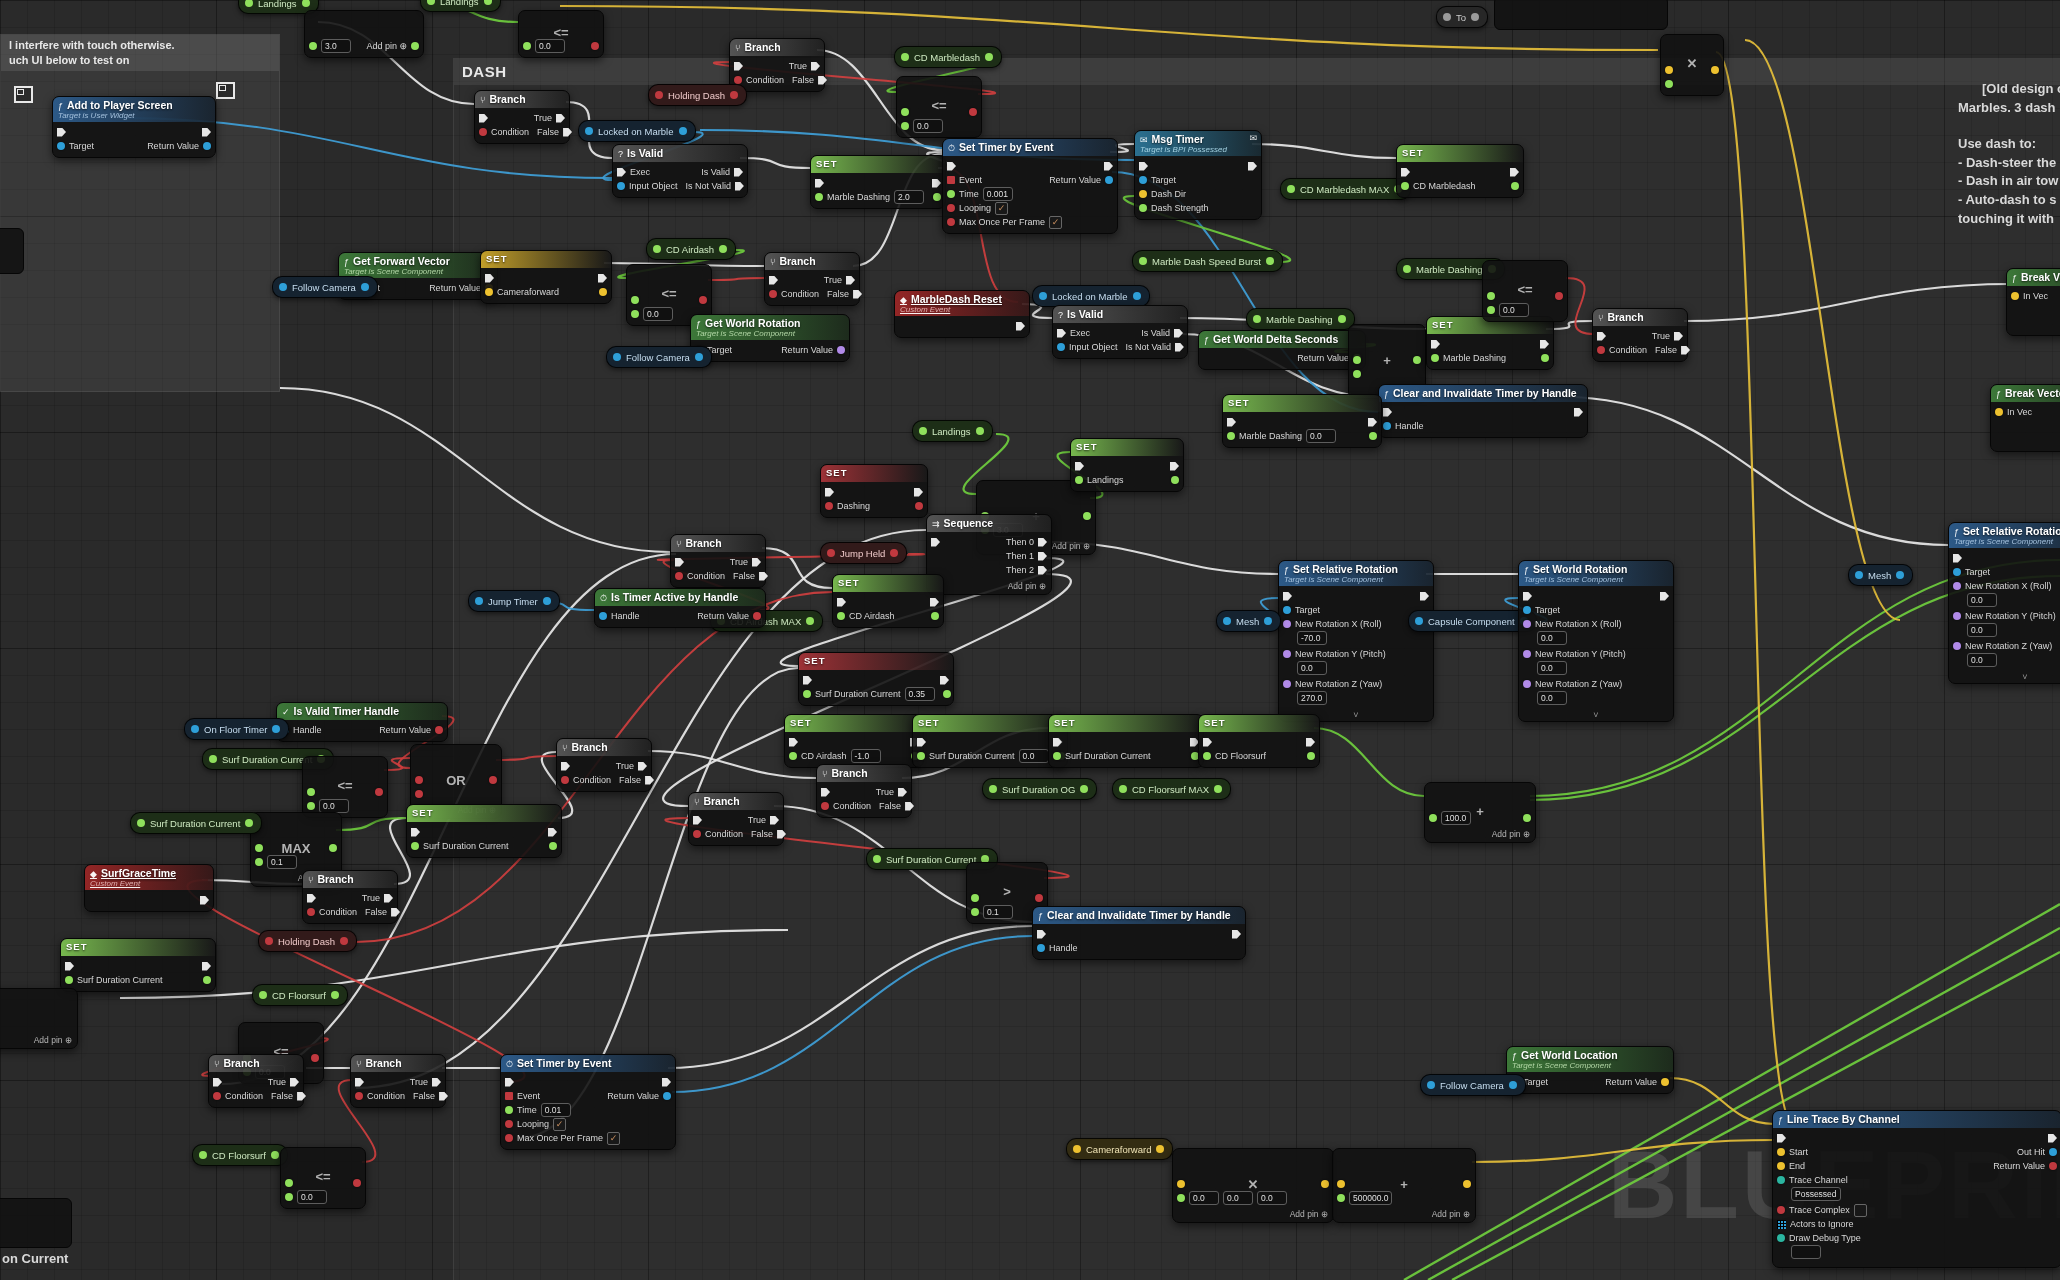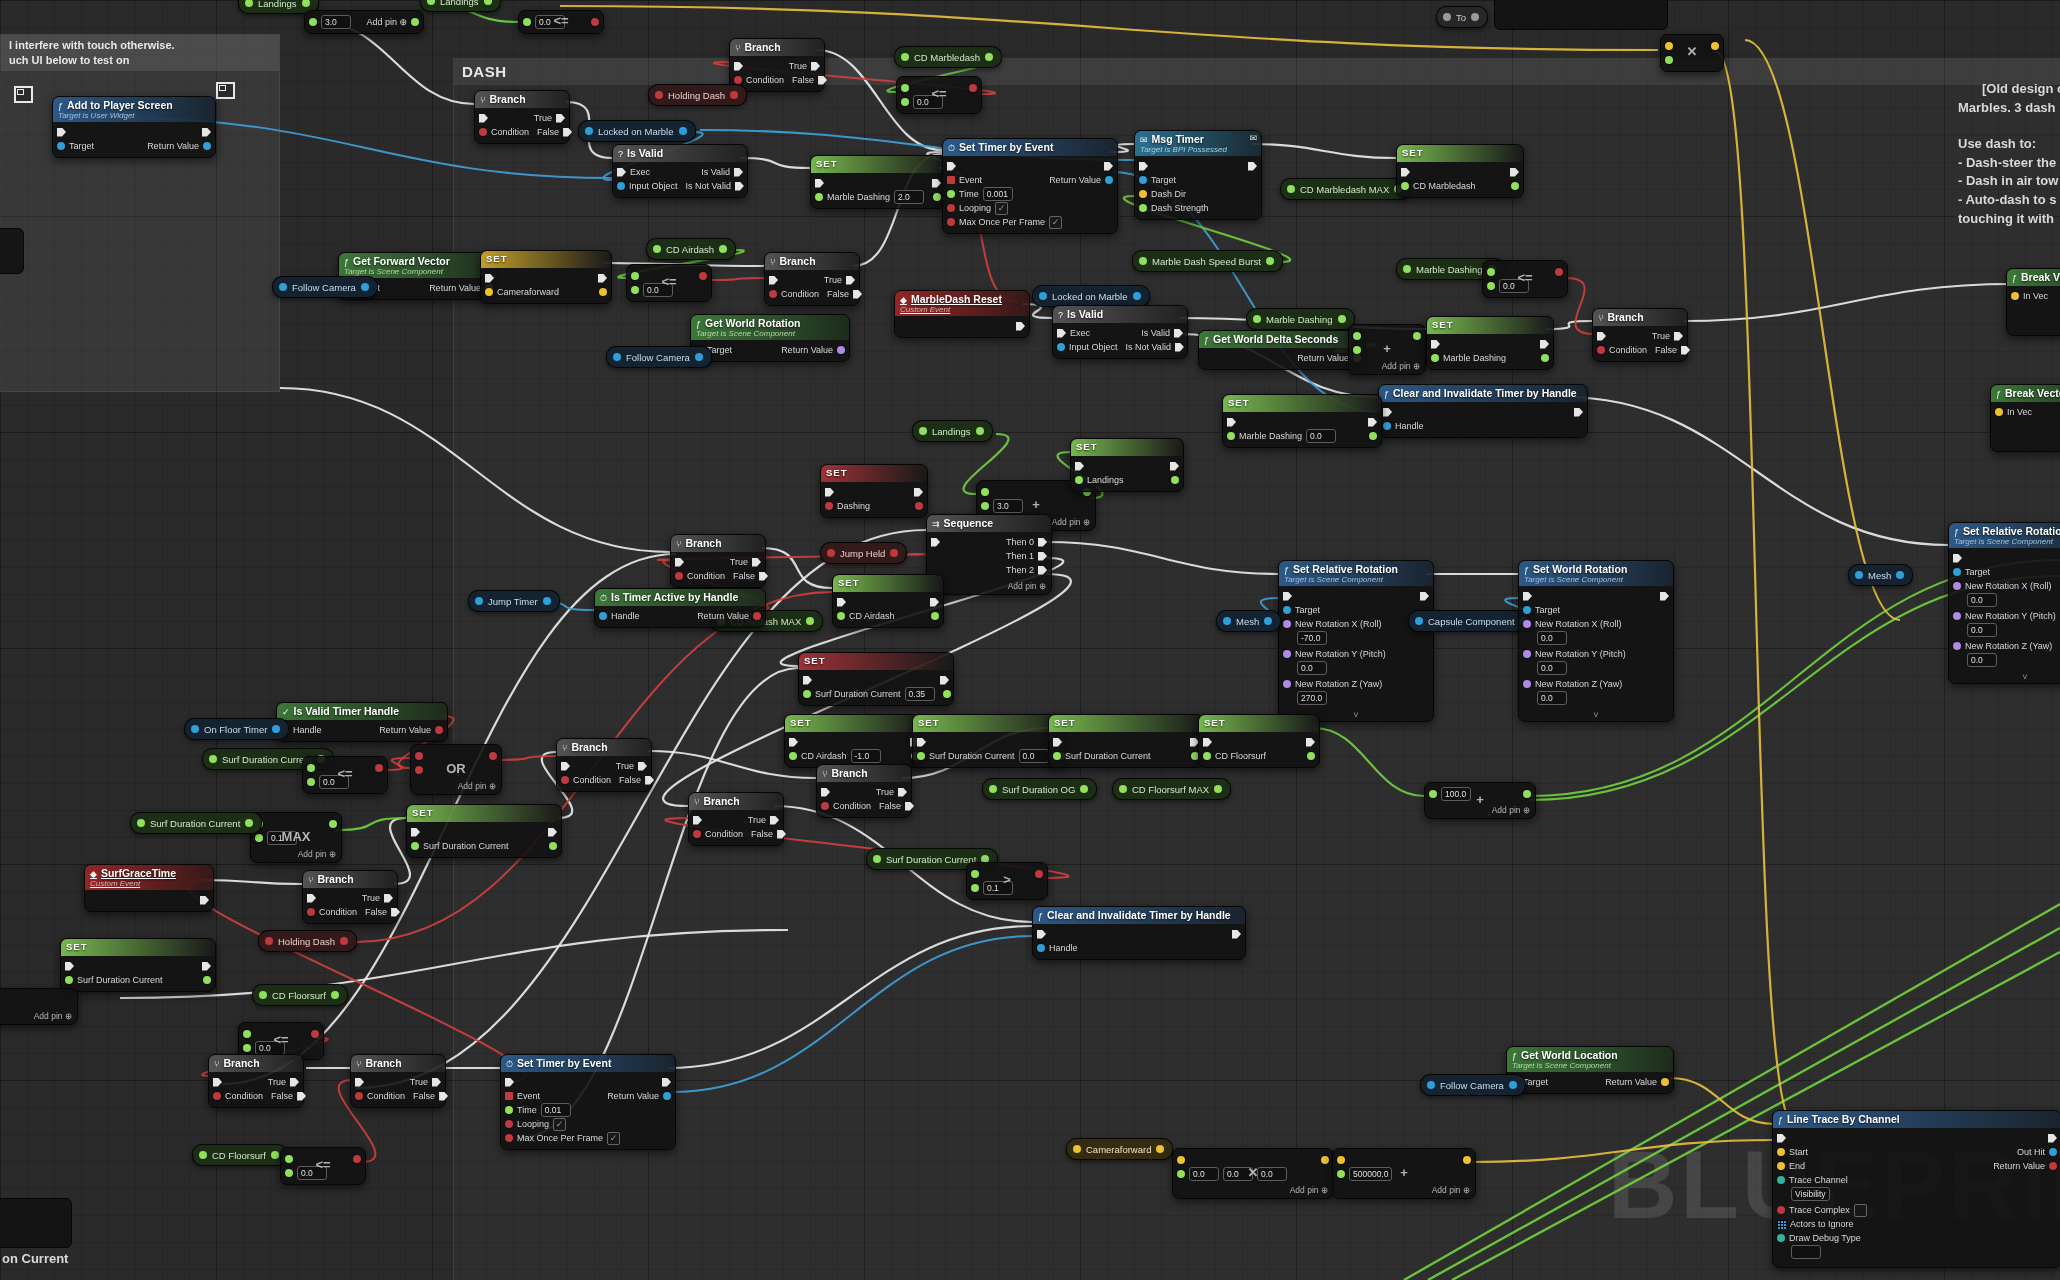--- a/index.html
+++ b/index.html
@@ -66,21 +66,21 @@
   .pin-grid{width:9px;height:9px;display:inline-block;flex:0 0 auto;
     background-image:linear-gradient(#000 1px,transparent 1px),linear-gradient(90deg,#000 1px,transparent 1px);
     background-size:3px 3px;}
   .lbl{font-size:9px;color:#d8d8d8;}
   .vbox{display:inline-block;background:#101010;border:1px solid #5d5d5d;border-radius:3px;
     min-width:22px;padding:0 3px;height:12px;line-height:12px;font-size:8.5px;color:#e0e0e0;}
   .chk{width:11px;height:11px;background:#181818;border:1px solid #666;border-radius:2px;
     font-size:9px;line-height:10px;text-align:center;color:#c98f5f;display:inline-block;}
   .op-label{position:absolute;left:0;right:0;top:50%;transform:translateY(-58%);
     text-align:center;font-size:13px;font-weight:bold;color:#cfcfcf;opacity:.85;pointer-events:none;}
-  .op .body{padding-top:4px;}
+  .op .body{padding-top:4px;margin-top:24px;}
   .foot{display:flex;justify-content:flex-end;align-items:center;gap:3px;
     font-size:8.5px;color:#b5b5b5;padding:0 5px 3px 5px;}
   .chev{text-align:center;color:#9a9a9a;font-size:9px;line-height:8px;padding-bottom:2px;}
   .pill{
     position:absolute;z-index:2;height:20px;border-radius:10px;display:flex;align-items:center;
     gap:5px;padding:0 8px 0 6px;border:1px solid rgba(0,0,0,.85);font-size:9.5px;
     box-shadow:0 2px 5px rgba(0,0,0,.5);white-space:nowrap;
   }
   .pill .pdot{width:8px;height:8px;border-radius:50%;}
   .pill-float{background:#1d2e17;color:#cfeac2;}
@@ -2016,21 +2016,21 @@
             </div>
           </div>
           <div class="row col">
             <div class="row">
               <div class="cell">
                 <div class="pin-dot" style="background: rgb(43, 181, 160);"></div>
                 <div class="lbl">Trace Channel</div>
               </div>
               <div class="cell r"></div>
             </div>
-            <div class="vrow"><div class="vbox">Visibility</div></div>
+            <div class="vrow"><div class="vbox">Possessed</div></div>
           </div>
           <div class="row">
             <div class="cell">
               <div class="pin-dot" style="background: rgb(192, 57, 63);"></div>
               <div class="lbl">Trace Complex</div>
               <div class="chk"></div>
             </div>
             <div class="cell r"></div>
           </div>
           <div class="row">

